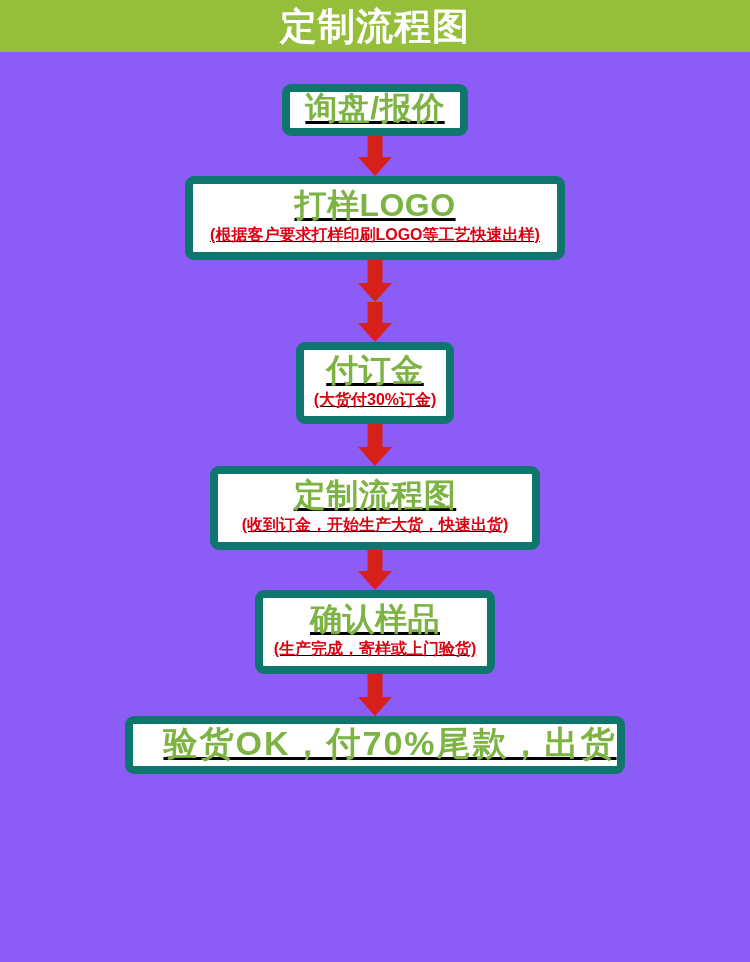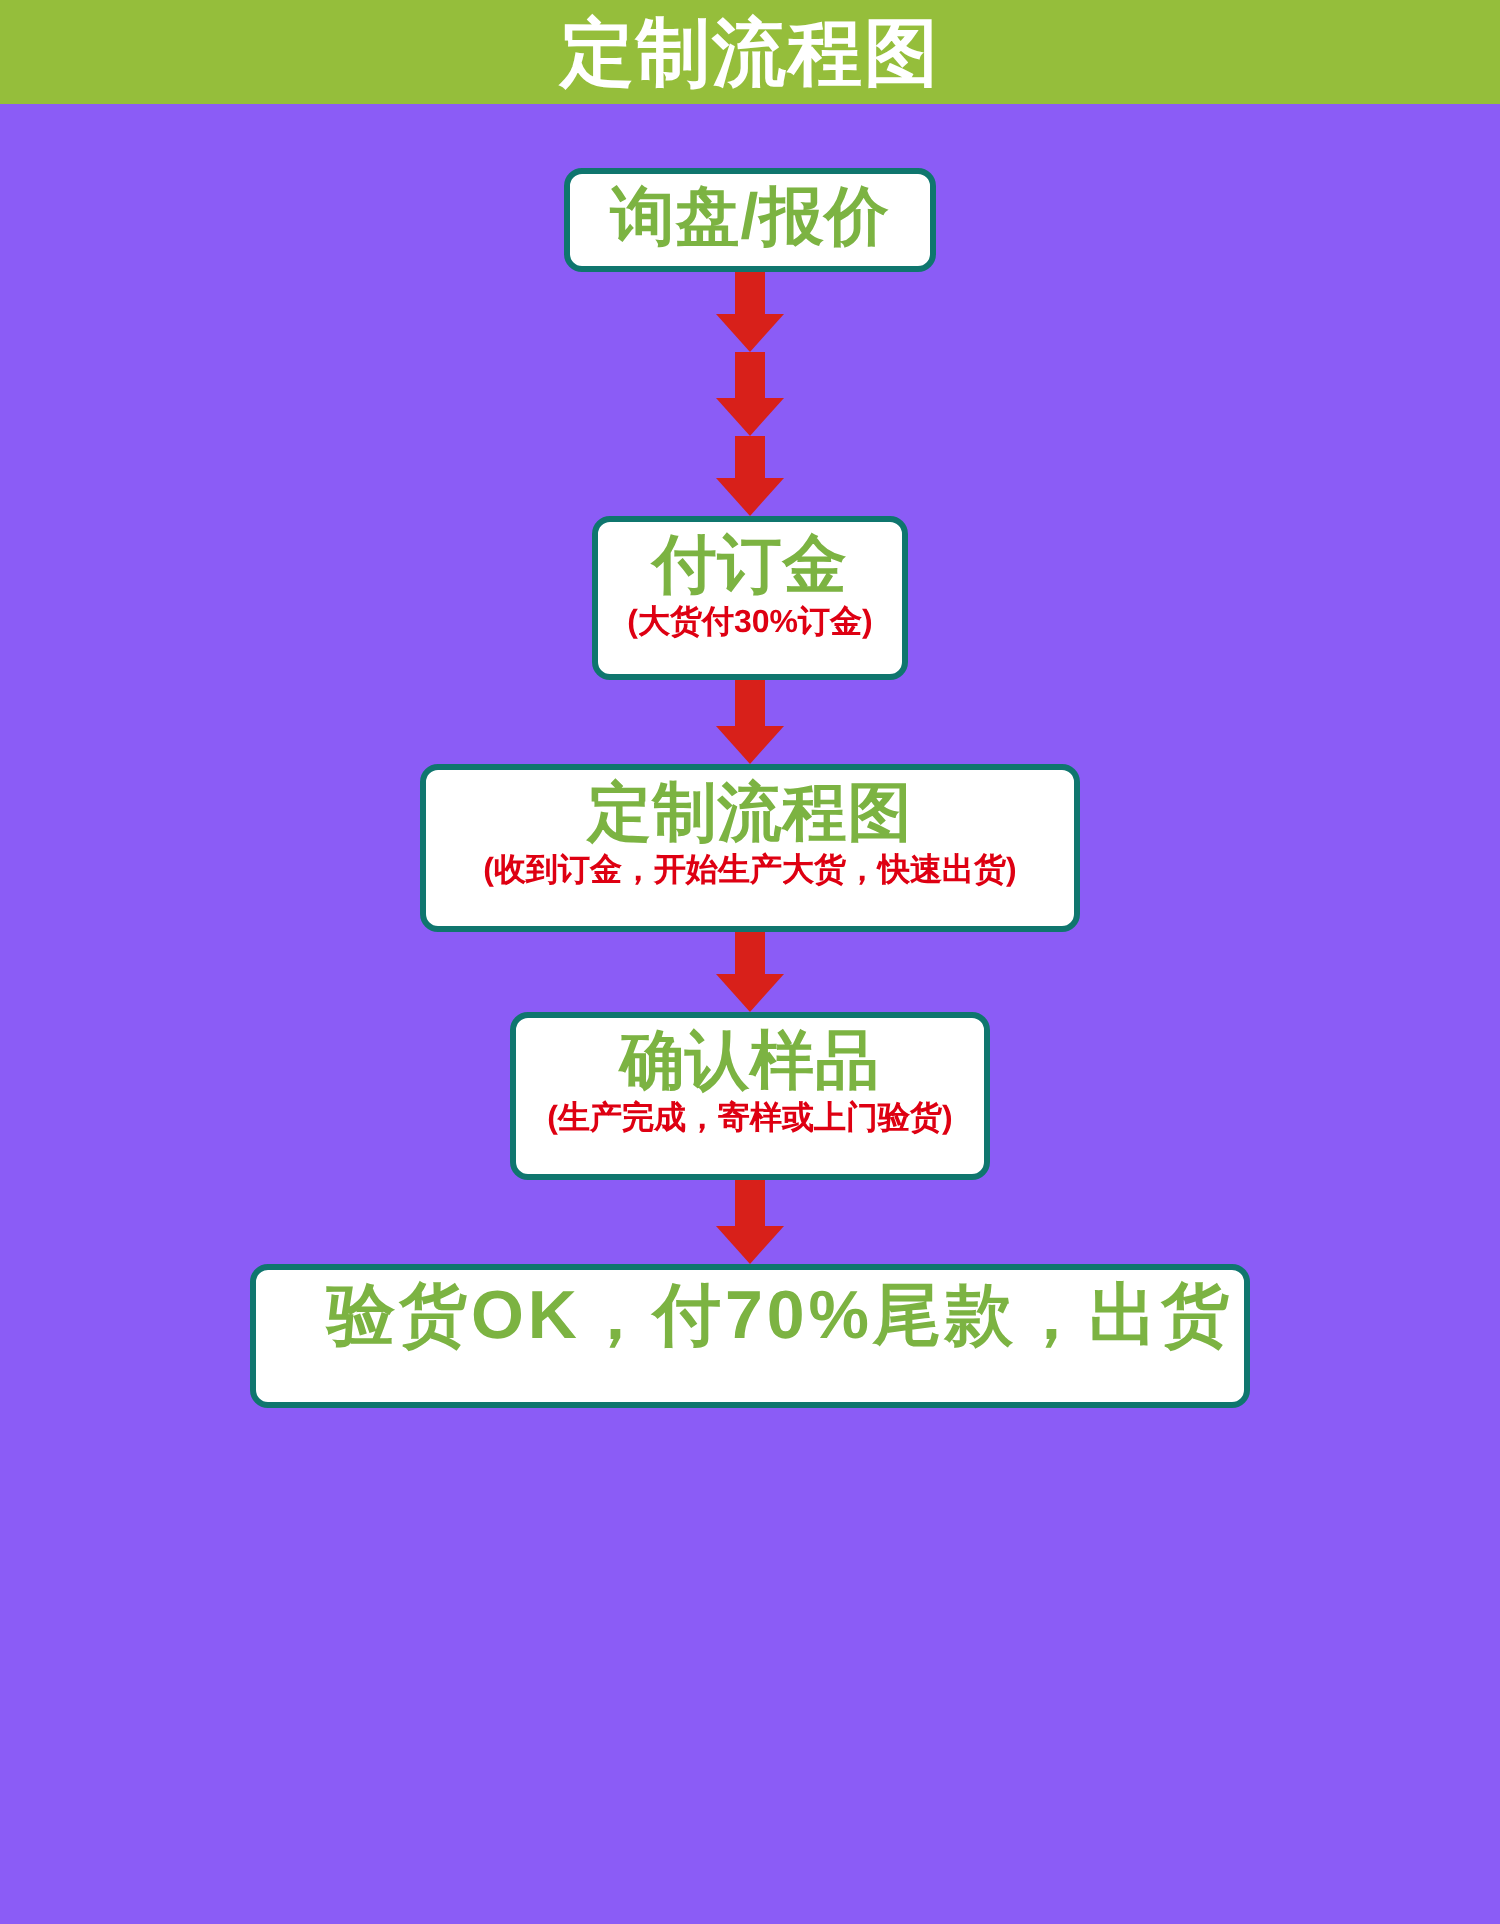--- a/index.html
+++ b/index.html
@@ -50,27 +50,29 @@
     top: 52px;
     width: 750px;
     height: 910px;
     display: flex;
     flex-direction: column;
     align-items: center;
   }
 
   .node {
     box-sizing: border-box;
-    border: 3px solid #0f766e;
+    border: 8px solid #0f766e;
     border-radius: 9px;
     background: #ffffff;
     display: flex;
     flex-direction: column;
     align-items: center;
+    justify-content: center;
     padding: 4px 14px 7px 14px;
+    text-decoration: underline;
   }
   .node-title {
     color: #7cb342;
     font-weight: bold;
     font-size: 32px;
     line-height: 1.12;
     white-space: nowrap;
     letter-spacing: 0.5px;
   }
   .node-sub {
@@ -83,21 +85,21 @@
     letter-spacing: 0px;
   }
 
   
   .n1 { width: 186px; height: 52px; }
   .n2 { width: 380px; height: 84px; }
   .n3 { width: 178px; height: 82px; }
   .n4 { width: 158px; height: 82px; }
   .n5 { width: 330px; height: 84px; }
   .n6 { width: 240px; height: 84px; }
-  .n7 { width: 500px; height: 72px; padding-left: 44px; }
+  .n7 { width: 500px; height: 58px; padding-left: 44px; }
 
   .n7 .node-title { font-size: 34px; letter-spacing: 2px; }
 
   
   .arrow {
     position: relative;
     width: 34px;
   }
   .arrow .stem {
     position: absolute;
@@ -148,20 +150,24 @@
 
     <div class="node n1">
       <div class="node-title">询盘/报价</div>
     </div>
 
     <div class="arrow a-gap1">
       <div class="stem"></div>
       <div class="head"></div>
     </div>
 
+    <div class="node n2">
+      <div class="node-title">打样LOGO</div>
+      <div class="node-sub">(根据客户要求打样印刷LOGO等工艺快速出样)</div>
+    </div>
 
     <div class="arrow a-gap2">
       <div class="stem"></div>
       <div class="head"></div>
     </div>
 
 
     <div class="arrow a-gap3">
       <div class="stem"></div>
       <div class="head"></div>

